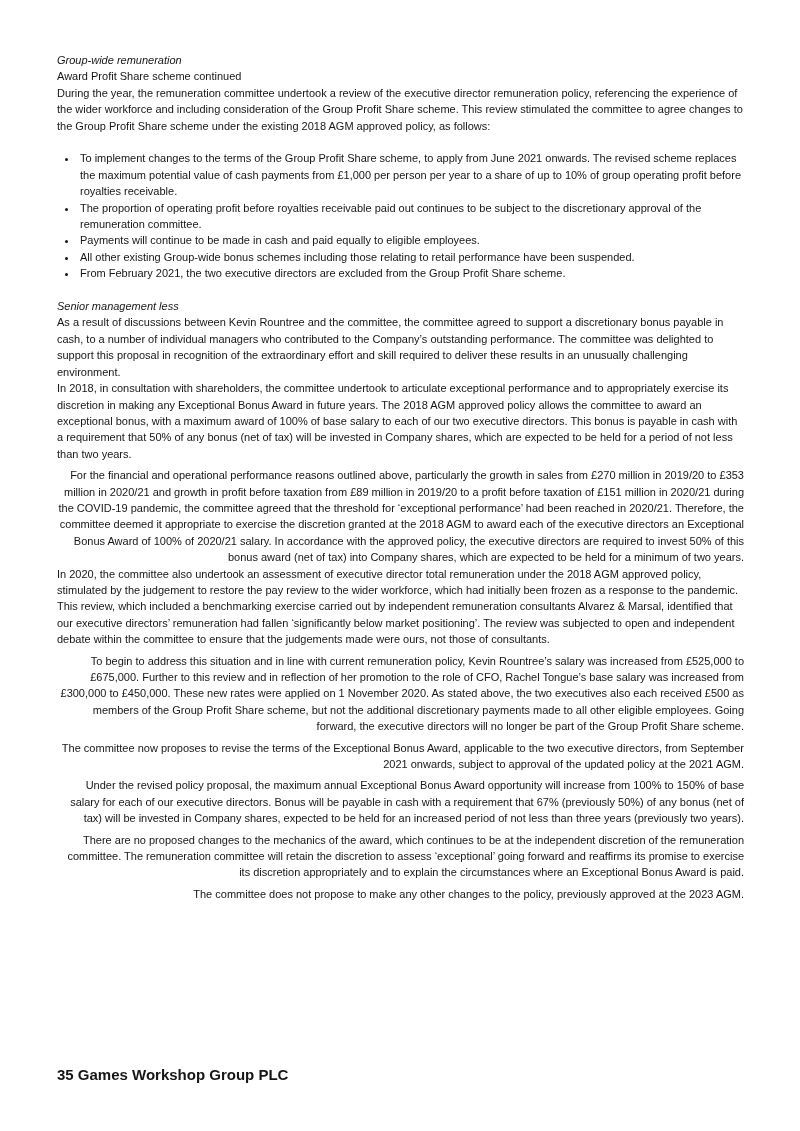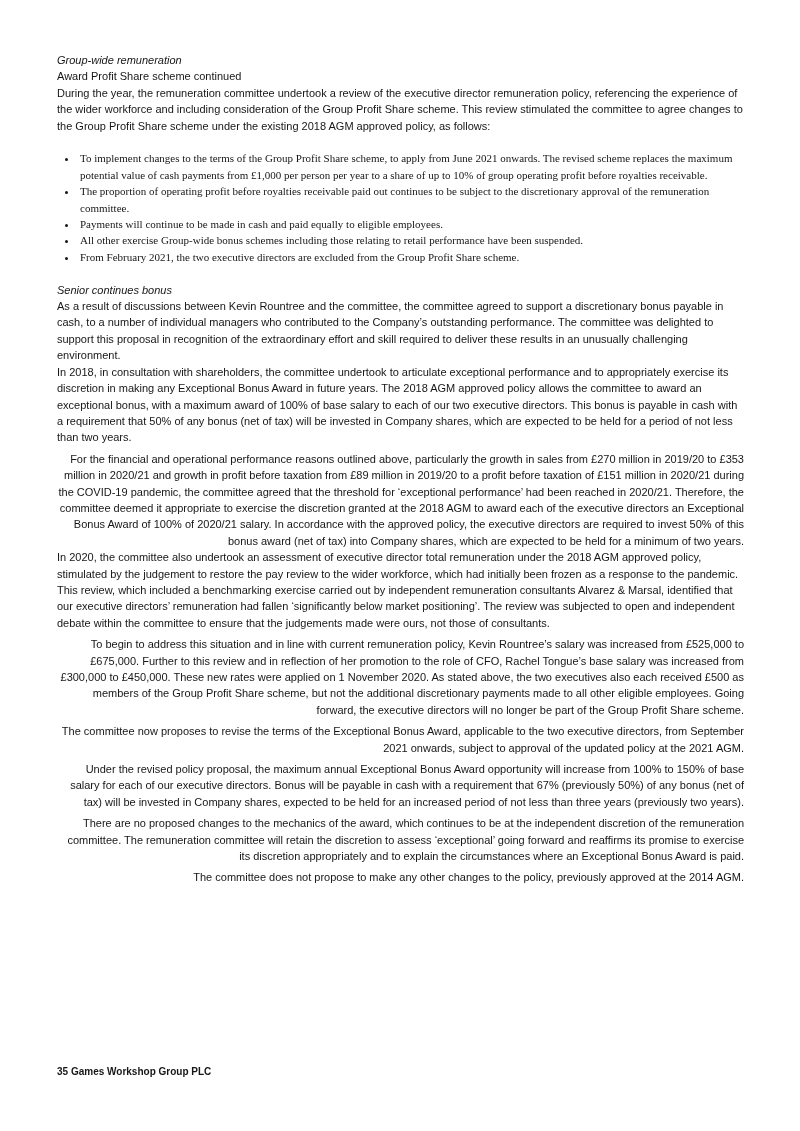--- a/index.html
+++ b/index.html
@@ -33,65 +33,64 @@
   p { margin: 0; }
   p.gap { margin-top: 5px; text-align: right; }
   ul.bullets {
     margin: 16.4px 0 0 0;
     padding: 0 0 0 21px;
     list-style: disc outside;
   }
   ul.bullets li {
     margin: 0;
     padding-left: 2px;
-    font-family: Liberation Serif, serif;
   }
   .footer {
     position: absolute;
     left: 57px;
     top: 1066px;
-    font-size: 10px;
+    font-size: 15px;
     font-weight: bold;
     color: #161616;
   }
 </style>
 </head>
 <body>
 
 <div class="page">
   <div class="doc">
 
     <section>
       <p class="h first">Group-wide remuneration</p>
       <p>Award Profit Share scheme continued</p>
       <p>During the year, the remuneration committee undertook a review of the executive director remuneration policy, referencing the experience of the wider workforce and including consideration of the Group Profit Share scheme. This review stimulated the committee to agree changes to the Group Profit Share scheme under the existing 2018 AGM approved policy, as follows:</p>
       <ul class="bullets">
         <li>To implement changes to the terms of the Group Profit Share scheme, to apply from June 2021 onwards. The revised scheme replaces the maximum potential value of cash payments from £1,000 per person per year to a share of up to 10% of group operating profit before royalties receivable.</li>
         <li>The proportion of operating profit before royalties receivable paid out continues to be subject to the discretionary approval of the remuneration committee.</li>
         <li>Payments will continue to be made in cash and paid equally to eligible employees.</li>
-        <li>All other exercise Group-wide bonus schemes including those relating to retail performance have been suspended.</li>
+        <li>All other existing Group-wide bonus schemes including those relating to retail performance have been suspended.</li>
         <li>From February 2021, the two executive directors are excluded from the Group Profit Share scheme.</li>
       </ul>
     </section>
 
     <section>
-      <p class="h">Senior continues bonus</p>
+      <p class="h">Senior management less</p>
       <p>As a result of discussions between Kevin Rountree and the committee, the committee agreed to support a discretionary bonus payable in cash, to a number of individual managers who contributed to the Company’s outstanding performance. The committee was delighted to support this proposal in recognition of the extraordinary effort and skill required to deliver these results in an unusually challenging environment.</p>
     </section>
 
     <section>
       <p>In 2018, in consultation with shareholders, the committee undertook to articulate exceptional performance and to appropriately exercise its discretion in making any Exceptional Bonus Award in future years. The 2018 AGM approved policy allows the committee to award an exceptional bonus, with a maximum award of 100% of base salary to each of our two executive directors. This bonus is payable in cash with a requirement that 50% of any bonus (net of tax) will be invested in Company shares, which are expected to be held for a period of not less than two years.</p>
       <p class="gap">For the financial and operational performance reasons outlined above, particularly the growth in sales from £270 million in 2019/20 to £353 million in 2020/21 and growth in profit before taxation from £89 million in 2019/20 to a profit before taxation of £151 million in 2020/21 during the COVID-19 pandemic, the committee agreed that the threshold for ‘exceptional performance’ had been reached in 2020/21. Therefore, the committee deemed it appropriate to exercise the discretion granted at the 2018 AGM to award each of the executive directors an Exceptional Bonus Award of 100% of 2020/21 salary. In accordance with the approved policy, the executive directors are required to invest 50% of this bonus award (net of tax) into Company shares, which are expected to be held for a minimum of two years.</p>
     </section>
 
     <section>
       <p>In 2020, the committee also undertook an assessment of executive director total remuneration under the 2018 AGM approved policy, stimulated by the judgement to restore the pay review to the wider workforce, which had initially been frozen as a response to the pandemic. This review, which included a benchmarking exercise carried out by independent remuneration consultants Alvarez &amp; Marsal, identified that our executive directors’ remuneration had fallen ‘significantly below market positioning’. The review was subjected to open and independent debate within the committee to ensure that the judgements made were ours, not those of consultants.</p>
       <p class="gap">To begin to address this situation and in line with current remuneration policy, Kevin Rountree’s salary was increased from £525,000 to £675,000. Further to this review and in reflection of her promotion to the role of CFO, Rachel Tongue’s base salary was increased from £300,000 to £450,000. These new rates were applied on 1 November 2020. As stated above, the two executives also each received £500 as members of the Group Profit Share scheme, but not the additional discretionary payments made to all other eligible employees. Going forward, the executive directors will no longer be part of the Group Profit Share scheme.</p>
       <p class="gap">The committee now proposes to revise the terms of the Exceptional Bonus Award, applicable to the two executive directors, from September 2021 onwards, subject to approval of the updated policy at the 2021 AGM.</p>
       <p class="gap">Under the revised policy proposal, the maximum annual Exceptional Bonus Award opportunity will increase from 100% to 150% of base salary for each of our executive directors. Bonus will be payable in cash with a requirement that 67% (previously 50%) of any bonus (net of tax) will be invested in Company shares, expected to be held for an increased period of not less than three years (previously two years).</p>
       <p class="gap">There are no proposed changes to the mechanics of the award, which continues to be at the independent discretion of the remuneration committee. The remuneration committee will retain the discretion to assess ‘exceptional’ going forward and reaffirms its promise to exercise its discretion appropriately and to explain the circumstances where an Exceptional Bonus Award is paid.</p>
-      <p class="gap">The committee does not propose to make any other changes to the policy, previously approved at the 2014 AGM.</p>
+      <p class="gap">The committee does not propose to make any other changes to the policy, previously approved at the 2023 AGM.</p>
     </section>
 
   </div>
 
   <div class="footer">35 Games Workshop Group PLC</div>
 </div>
 
 </body></html>

